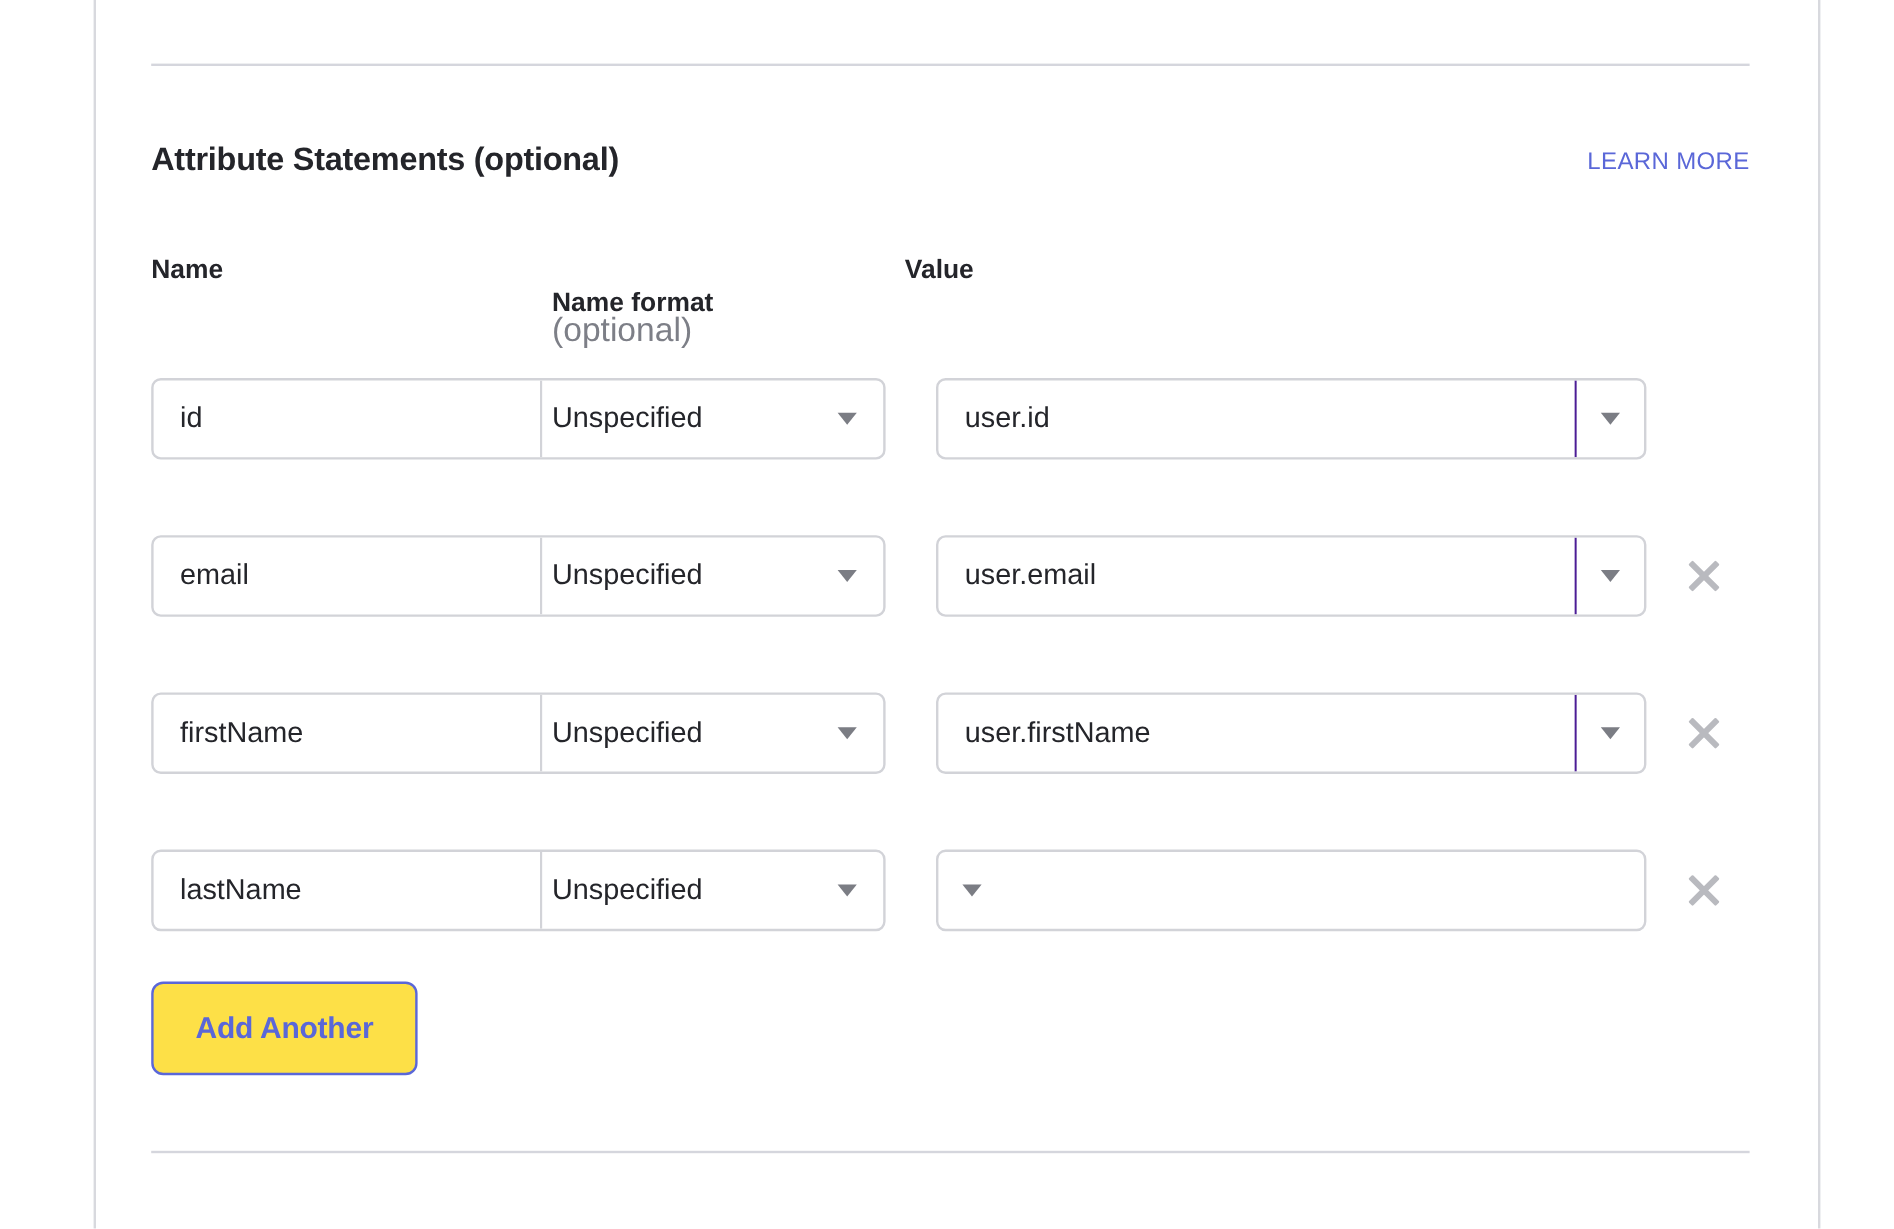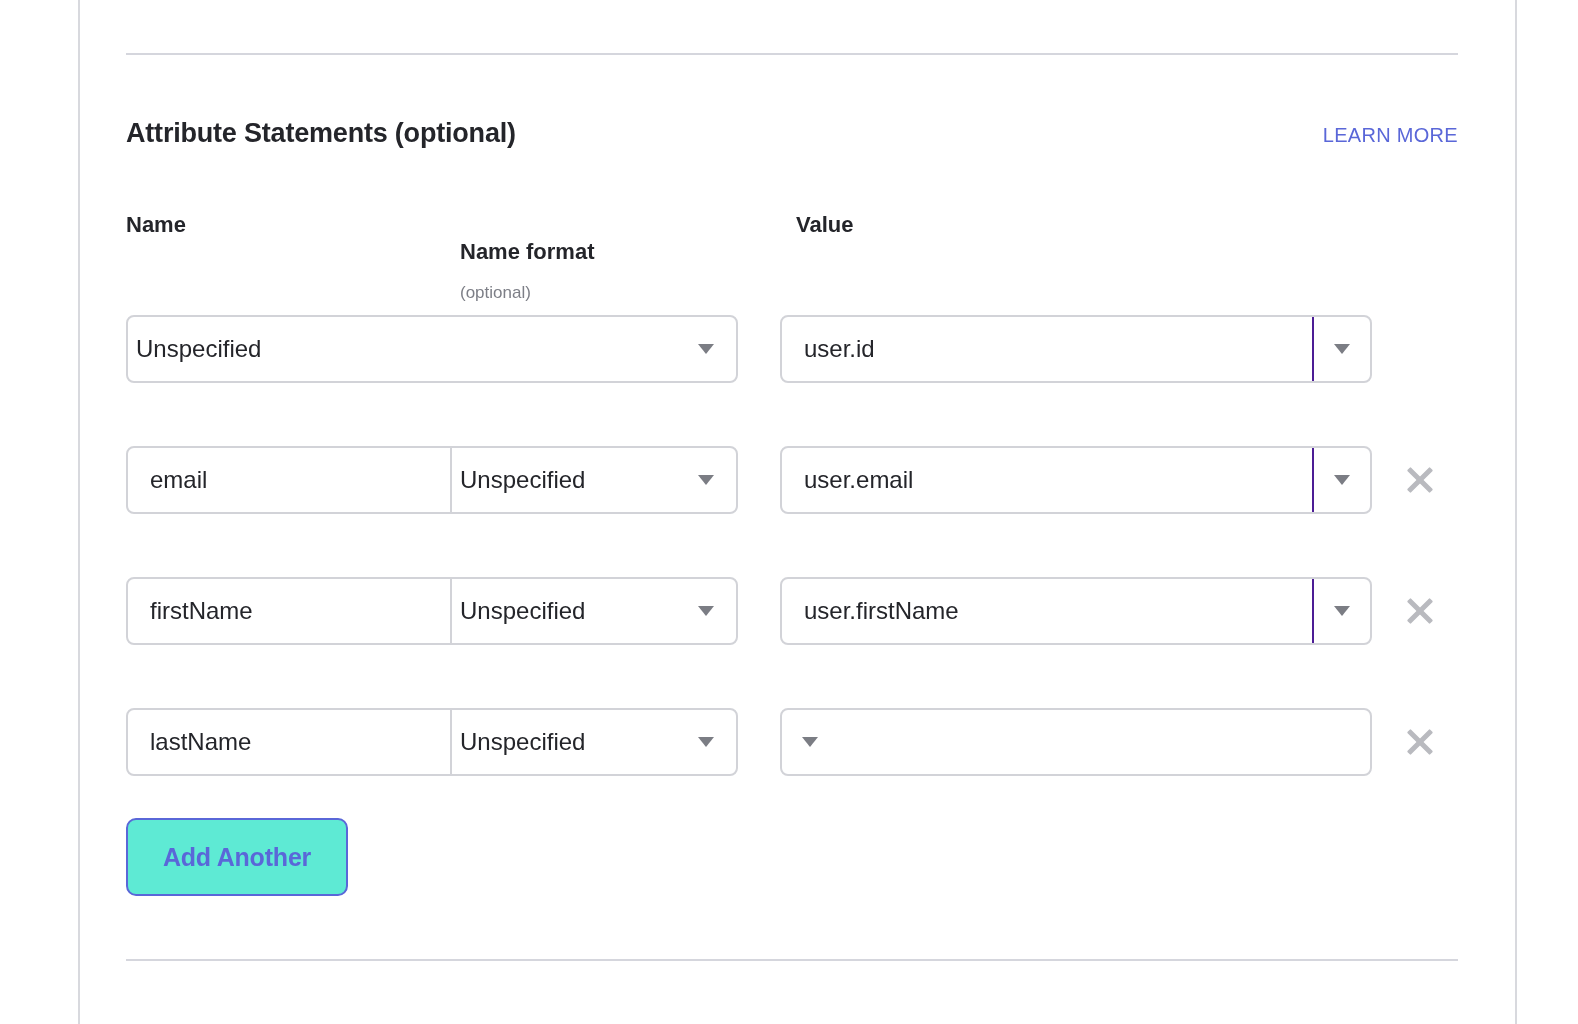--- a/index.html
+++ b/index.html
@@ -93,29 +93,28 @@
   .col-head {
     position: absolute;
     top: 0;
     font-size: 22px;
     font-weight: bold;
     color: #24252a;
     white-space: nowrap;
   }
   .col-head.name { left: 0; }
   .col-head.nameformat { left: 334px; margin-top: 27px; }
-  .col-head.value { left: 670px; text-align: center; }
+  .col-head.value { left: 628px; text-align: center; }
   .col-sub {
     position: absolute;
     left: 334px;
     top: 47px;
-    font-size: 17px;
+    font-size: 28px;
     color: #7d7f87;
     white-space: nowrap;
-    margin-top: 24px;
   }
 
   
   .rows {
     position: absolute;
     left: 0;
     top: 315px;
     width: 1332px;
   }
   .row {
@@ -235,21 +234,21 @@
 
   
   .add-another {
     position: absolute;
     left: 0;
     top: 818px;
     width: 222px;
     height: 78px;
     border: 2px solid #5a67d8;
     border-radius: 10px;
-    background: #5eead4;
+    background: #fde047;
     color: #5a67d8;
     font-family: "Liberation Sans", sans-serif;
     font-size: 25px;
     font-weight: bold;
     letter-spacing: -0.2px;
     cursor: pointer;
   }
 </style>
 </head>
 <body>
@@ -271,20 +270,21 @@
     <div class="col-headers">
       <div class="col-head name">Name</div>
       <div class="col-head nameformat">Name format</div>
       <div class="col-sub">(optional)</div>
       <div class="col-head value">Value</div>
     </div>
 
     <div class="rows" id="rows-container">
   <div class="row">
     <div class="name-group">
+      <input class="name-input" type="text" value="id" style="">
       <div class="format-select">
         <span class="format-label">Unspecified</span>
         <span class="caret"></span>
       </div>
     </div>
     <div class="value-group">
       <input class="value-input" type="text" value="user.id" style="">
       <div class="value-dropdown">
         <span class="caret"></span>
       </div>

